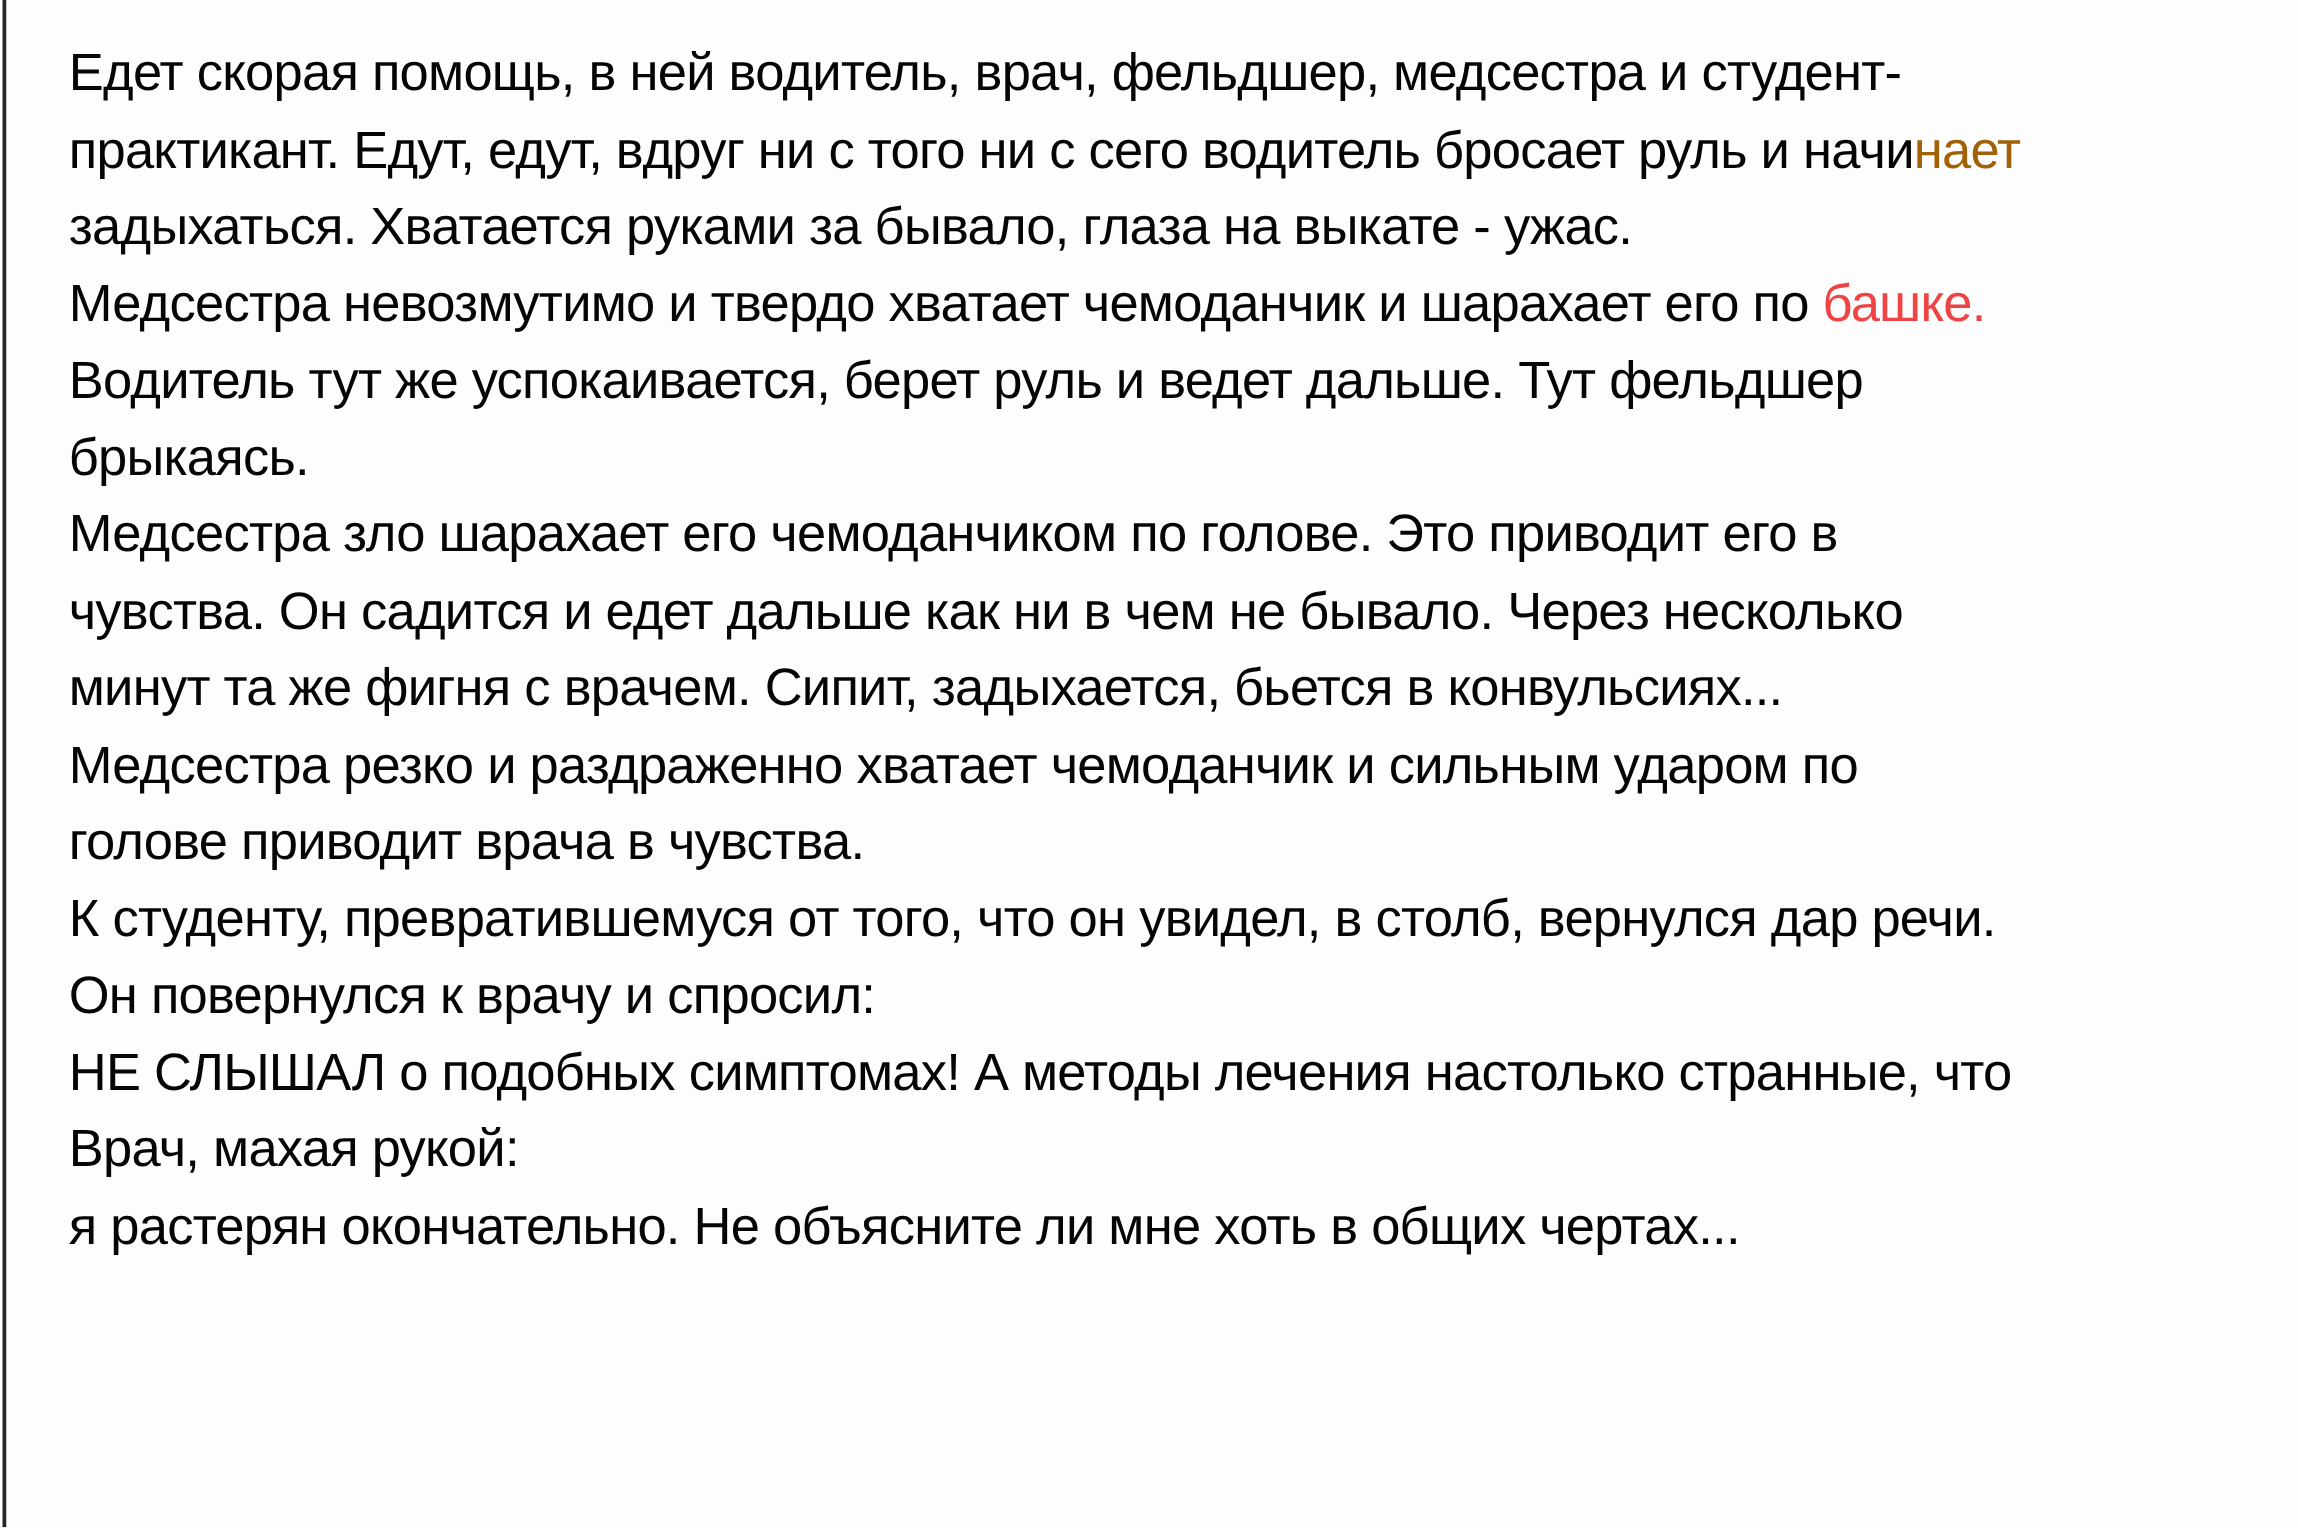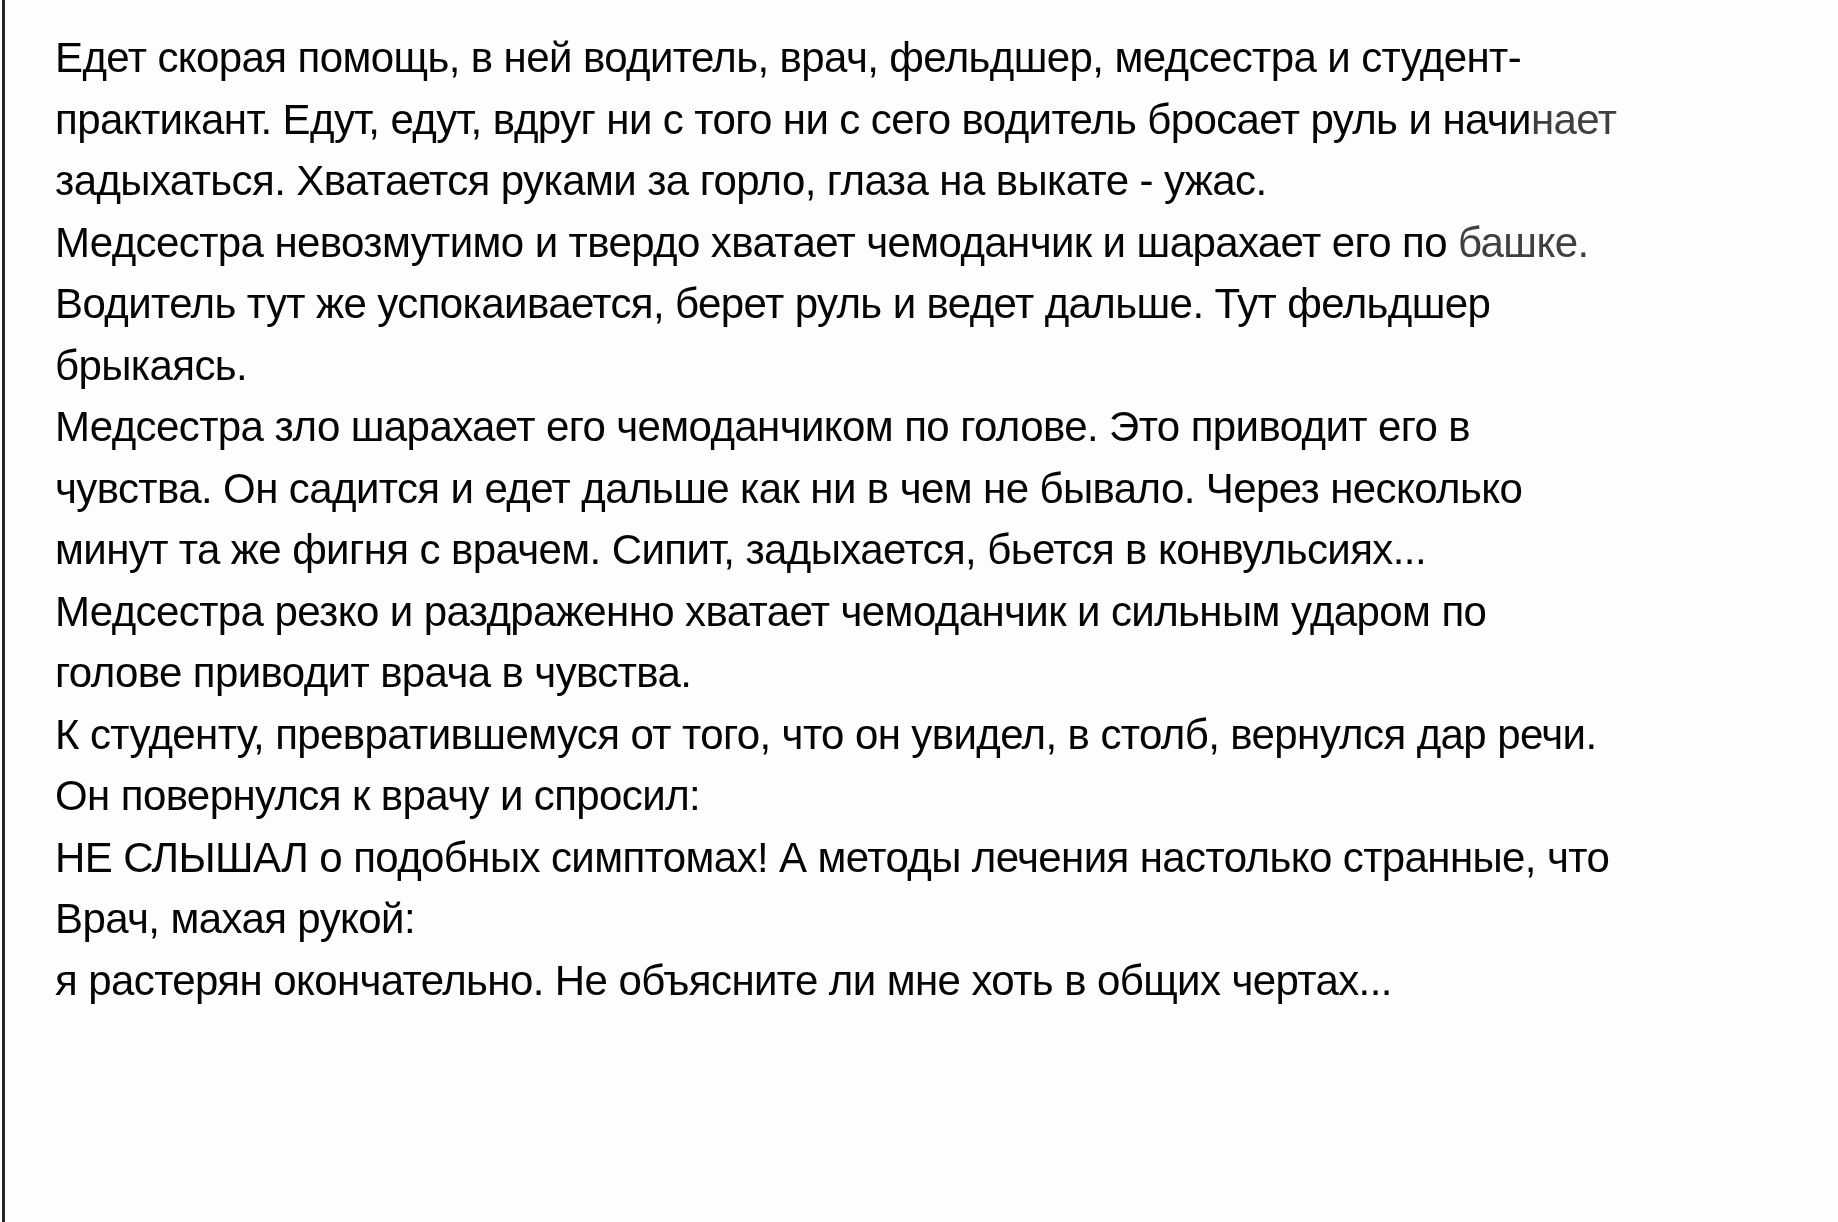--- a/index.html
+++ b/index.html
@@ -30,32 +30,32 @@
     right: 10px;
     color: #050505;
     font-size: 42px;
     line-height: 61.5px;
     letter-spacing: -0.6px;
   }
   .text-line {
     white-space: nowrap;
     height: 61.5px;
   }
-  .seg-muted-1 { color: #404040; }
-  .seg-muted-2 { color: #404040; }
+  .seg-muted-1 { color: #a16207; }
+  .seg-muted-2 { color: #ef4444; }
 </style>
 </head>
 <body>
 
 <div class="page">
   <div class="left-rule"></div>
   <div class="joke-text" id="joke-text">
       <div class="text-line"><span>Едет скорая помощь, в ней водитель, врач, фельдшер, медсестра и студент-</span></div>
       <div class="text-line"><span>практикант. Едут, едут, вдруг ни с того ни с сего водитель бросает руль и начи</span><span class="seg-muted-1">нает</span></div>
-      <div class="text-line"><span>задыхаться. Хватается руками за горло, глаза на выкате - ужас.</span></div>
+      <div class="text-line"><span>задыхаться. Хватается руками за бывало, глаза на выкате - ужас.</span></div>
       <div class="text-line"><span>Медсестра невозмутимо и твердо хватает чемоданчик и шарахает его по </span><span class="seg-muted-2">башке.</span></div>
       <div class="text-line"><span>Водитель тут же успокаивается, берет руль и ведет дальше. Тут фельдшер</span></div>
       <div class="text-line"><span>брыкаясь.</span></div>
       <div class="text-line"><span>Медсестра зло шарахает его чемоданчиком по голове. Это приводит его в</span></div>
       <div class="text-line"><span>чувства. Он садится и едет дальше как ни в чем не бывало. Через несколько</span></div>
       <div class="text-line"><span>минут та же фигня с врачем. Сипит, задыхается, бьется в конвульсиях...</span></div>
       <div class="text-line"><span>Медсестра резко и раздраженно хватает чемоданчик и сильным ударом по</span></div>
       <div class="text-line"><span>голове приводит врача в чувства.</span></div>
       <div class="text-line"><span>К студенту, превратившемуся от того, что он увидел, в столб, вернулся дар речи.</span></div>
       <div class="text-line"><span>Он повернулся к врачу и спросил:</span></div>

